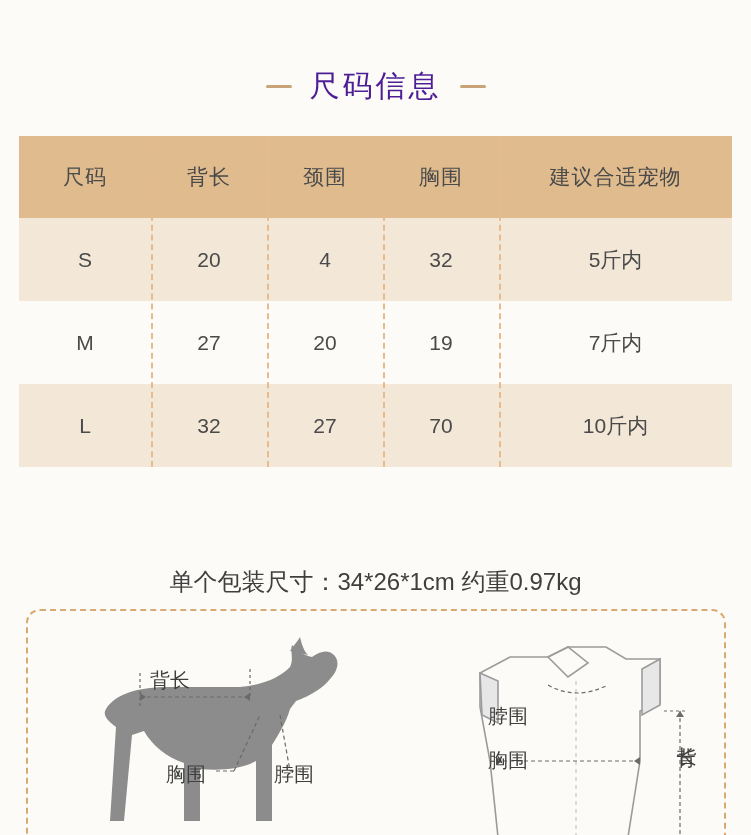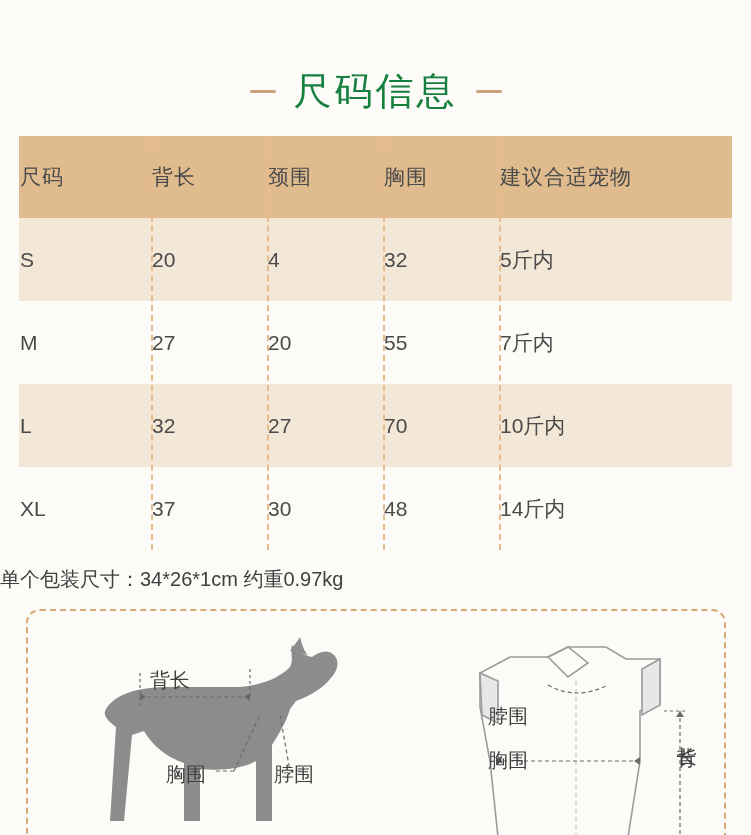--- a/index.html
+++ b/index.html
@@ -24,41 +24,41 @@
     align-items: center;
     justify-content: center;
     gap: 18px;
   }
   .title-dash {
     width: 26px; height: 3px;
     background: #c9a277;
     border-radius: 2px;
   }
   .title-text {
-    font-size: 38px;
+    font-size: 30px;
     letter-spacing: 3px;
-    color: #15803d;
+    color: #4c1d95;
     font-weight: normal;
   }
 
   
   .table-wrap {
     position: absolute;
     top: 136px;
     left: 19px;
     width: 713px;
   }
   table.size-table {
     width: 713px;
     border-collapse: collapse;
     table-layout: fixed;
   }
   table.size-table th,
   table.size-table td {
-    text-align: left;
+    text-align: center;
     font-weight: normal;
     font-size: 21px;
     color: #4a4a4a;
     position: relative;
   }
   thead th {
     height: 82px;
     background: #dfbb8e;
     font-size: 25px;
     color: #ffffff;
@@ -77,22 +77,22 @@
     position: absolute;
     top: 0;
     width: 1px;
     border-left: 2px dashed #e8bb8d;
     height: 100%;
   }
 
   .pack-note {
     position: absolute;
     top: 566px; left: 0; width: 751px;
-    text-align: left;
-    font-size: 20px;
+    text-align: center;
+    font-size: 24px;
     color: #3f3f3f;
   }
 
   
   .diagram {
     position: absolute;
     left: 26px;
     top: 609px;
     width: 700px;
     height: 226px;
@@ -141,36 +141,29 @@
           <td>S</td>
           <td>20</td>
           <td>4</td>
           <td>32</td>
           <td>5斤内</td>
         </tr>
         <tr class="even">
           <td>M</td>
           <td>27</td>
           <td>20</td>
-          <td>55</td>
+          <td>19</td>
           <td>7斤内</td>
         </tr>
         <tr class="odd">
           <td>L</td>
           <td>32</td>
           <td>27</td>
           <td>70</td>
           <td>10斤内</td>
-        </tr>
-        <tr class="even">
-          <td>XL</td>
-          <td>37</td>
-          <td>30</td>
-          <td>48</td>
-          <td>14斤内</td>
         </tr>
       </tbody>
     </table>
 
     <div class="dash-layer">
       <div class="dash-line" style="left:132px"></div>
       <div class="dash-line" style="left:248px"></div>
       <div class="dash-line" style="left:364px"></div>
       <div class="dash-line" style="left:480px"></div>
     </div>

